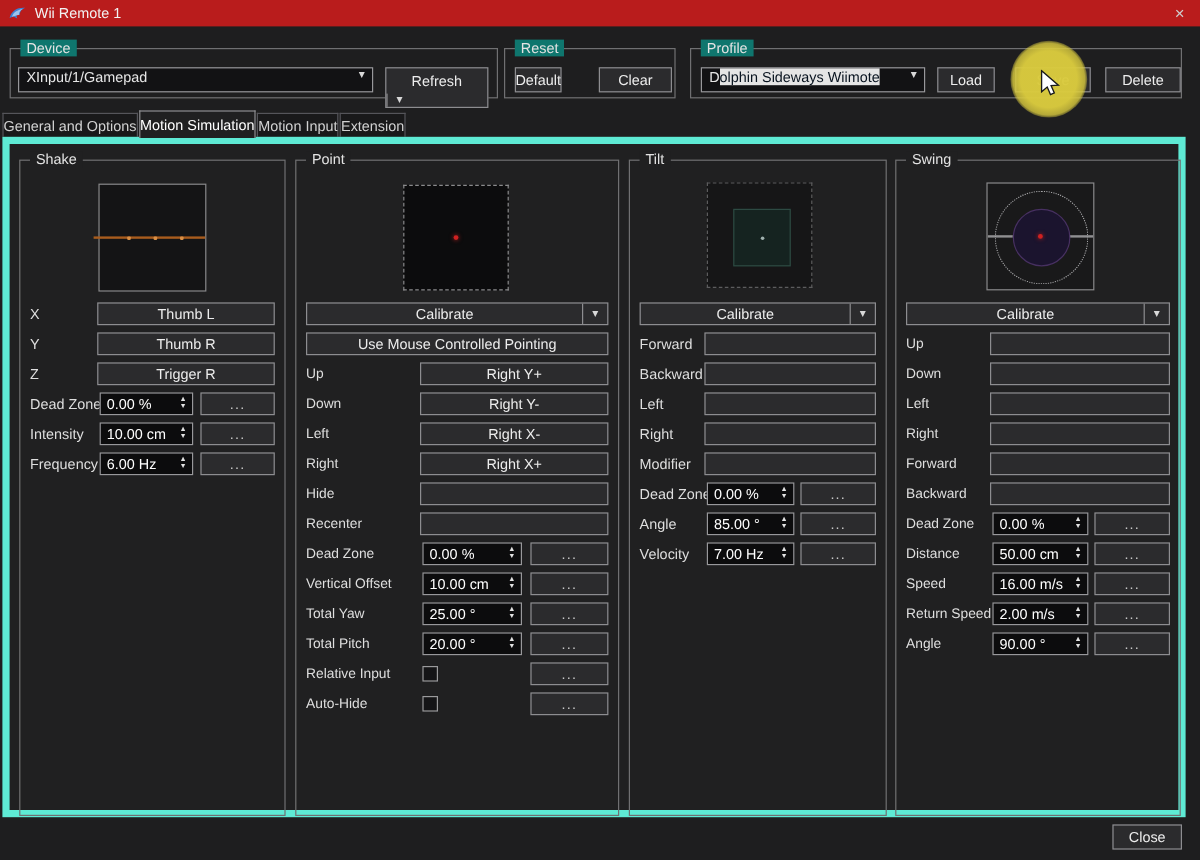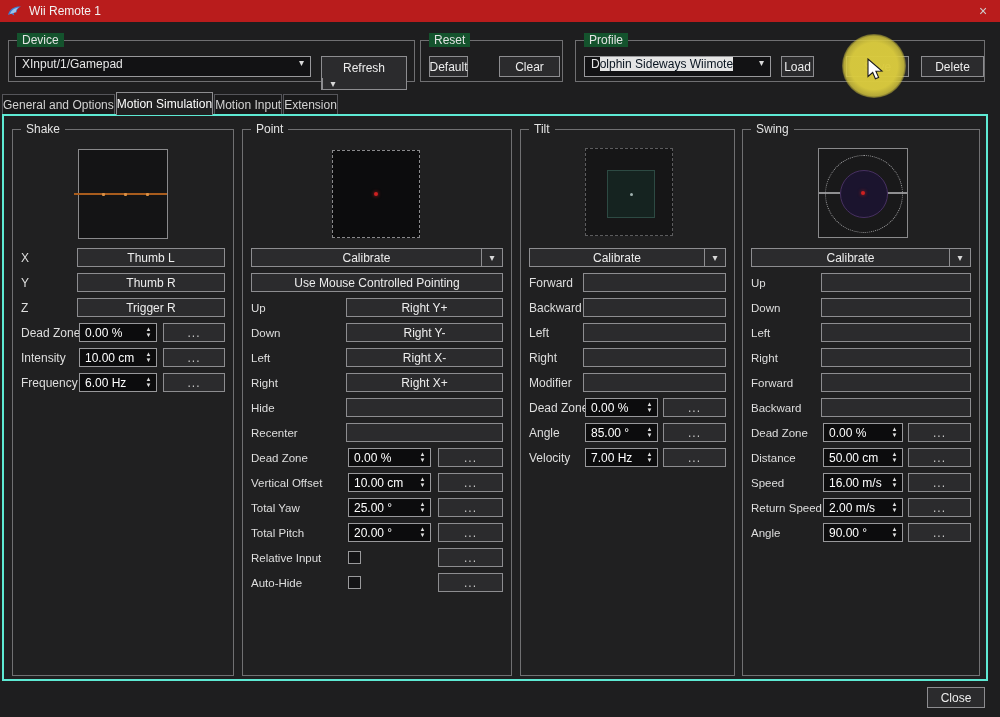--- a/index.html
+++ b/index.html
@@ -10,21 +10,21 @@
     -webkit-font-smoothing:antialiased;
   }
   
   .titlebar{position:absolute;left:0;top:0;width:100%;height:22px;background:#b91c1c;
     display:flex;align-items:center;padding:0 0 0 7px;box-sizing:border-box;gap:7px;}
   .title-text{color:#f2f2f2;font-size:12px;}
   .tb-close{margin-left:auto;width:34px;height:22px;display:flex;align-items:center;justify-content:center;
     color:#cfcfcf;font-size:14px;}
   
   .group{position:absolute;border:1px solid #707072;box-sizing:border-box;}
-  .group-label{position:absolute;top:-8px;left:8px;background:#14532d;padding:0 5px;line-height:14px;color:#e3e3e3;white-space:nowrap;}
+  .group-label{position:absolute;top:-8px;left:8px;background:#0f766e;padding:0 5px;line-height:14px;color:#e3e3e3;white-space:nowrap;}
   .tabpage .group-label{background:#202021;}
   
   .btn{background:#2b2b2d;border:1px solid #8d8d90;color:#ededed;font-size:12px;
     display:flex;align-items:center;justify-content:center;box-sizing:border-box;
     font-family:inherit;white-space:nowrap;}
   .combo{background:#121214;border:1px solid #98989b;display:flex;
     padding:0 6px;box-sizing:border-box;white-space:nowrap;}
   .combo .arrow{margin-left:auto;color:#d8d8d8;font-size:10px;}
   .split{display:flex;border:1px solid #8d8d90;box-sizing:border-box;background:#2b2b2d;}
   .split-main{flex:1;display:flex;align-items:center;justify-content:center;color:#ededed;}
@@ -35,21 +35,21 @@
   .spin-arrows{width:15px;display:flex;flex-direction:column;align-items:center;justify-content:center;gap:1px;}
   .spin-arrows span{font-size:6px;line-height:5px;color:#e2e2e2;}
   .dots-btn{width:63px;color:#c9c9c9;letter-spacing:1px;}
   .checkbox{width:13px;height:13px;border:1px solid #9a9a9c;background:#141416;box-sizing:border-box;margin-left:2px;}
   
   .tabbar{position:absolute;left:2px;top:92px;height:22px;display:flex;align-items:flex-end;gap:1px;}
   .tab{height:20px;padding:0 0;display:flex;align-items:center;background:#19191a;
     border:1px solid #55555a;border-bottom:none;color:#d2d2d2;white-space:nowrap;box-sizing:border-box;text-align:right;}
   .tab.active{height:23px;background:#202021;border:1px solid #8d8d90;border-bottom:none;color:#ffffff;
     position:relative;z-index:5;margin-bottom:-1px;}
-  .tabpage{position:absolute;left:2px;top:114px;width:986px;height:567px;border:2px solid #5eead4;
+  .tabpage{position:absolute;left:2px;top:114px;width:986px;height:567px;border:6px solid #5eead4;
     background:#202021;box-sizing:border-box;}
   
   .rows{position:absolute;left:8px;right:8px;top:118px;display:flex;flex-direction:column;gap:6px;}
   .row{display:flex;align-items:center;height:19px;}
   .lbl{white-space:nowrap;color:#dedede;flex-shrink:0;}
   .map-btn{flex:1;height:19px;}
   .wide-btn{flex:1;height:19px;}
   .cal-split{flex:1;height:19px;}
   .dots-btn{height:19px;margin-left:auto;flex-shrink:0;}
   .g-shake .lbl{width:56px;}  .g-shake .spin{width:78px;} .g-shake .dots-btn{width:62px;}
@@ -110,21 +110,21 @@
   <button class="btn" style="position:absolute;left:8px;top:15px;width:39px;height:21px;">Default</button>
   <button class="btn" style="position:absolute;left:78px;top:15px;width:61px;height:21px;">Clear</button>
 </div>
 
 <div class="group" style="left:575px;top:40px;width:410px;height:42px;">
   <span class="group-label">Profile</span>
   <div class="combo" style="position:absolute;left:8px;top:15px;width:187px;height:21px;">
     <span><span>D</span><span class="sel">olphin Sideways Wiimote</span></span>
     <span class="arrow">▾</span>
   </div>
-  <button class="btn" style="position:absolute;left:205px;top:15px;width:33px;height:21px;">Load</button>
+  <button class="btn" style="position:absolute;left:205px;top:15px;width:48px;height:21px;">Load</button>
   <button class="btn" style="position:absolute;left:270px;top:15px;width:63px;height:21px;">Save</button>
   <button class="btn" style="position:absolute;left:345px;top:15px;width:63px;height:21px;">Delete</button>
 </div>
 
 <div class="tabbar">
   <div class="tab">General and Options</div>
   <div class="tab active">Motion Simulation</div>
   <div class="tab">Motion Input</div>
   <div class="tab">Extension</div>
 </div>

